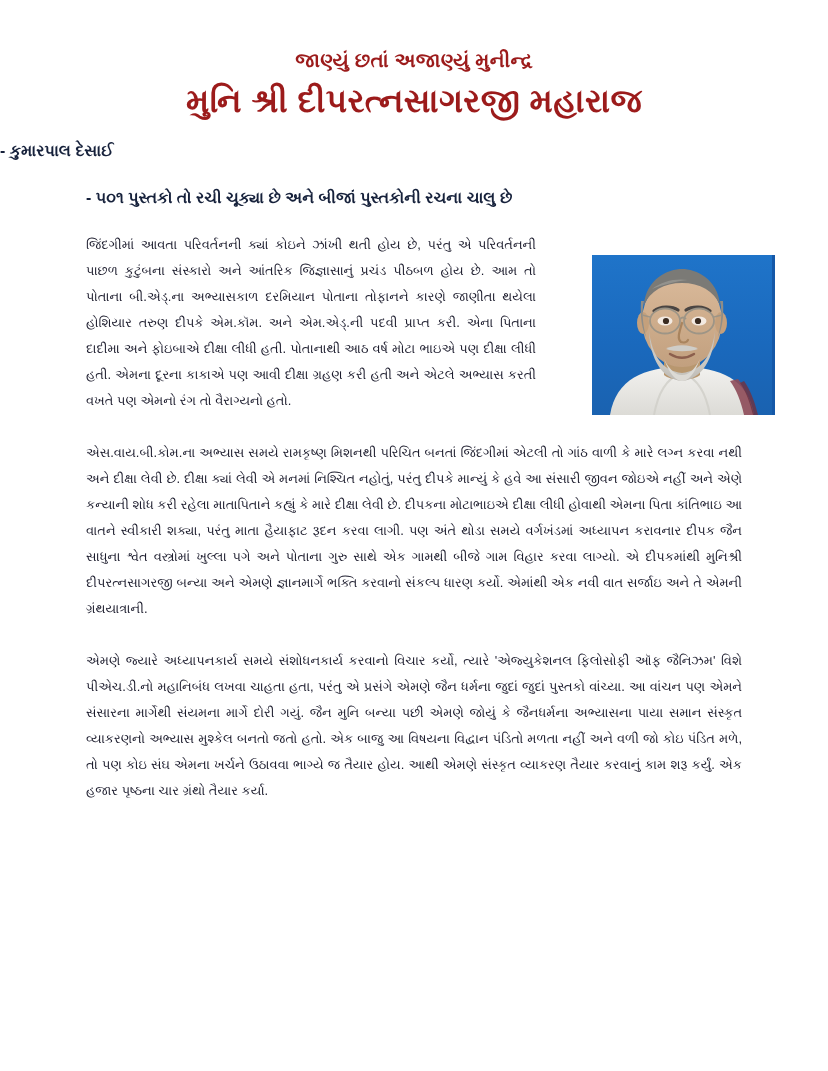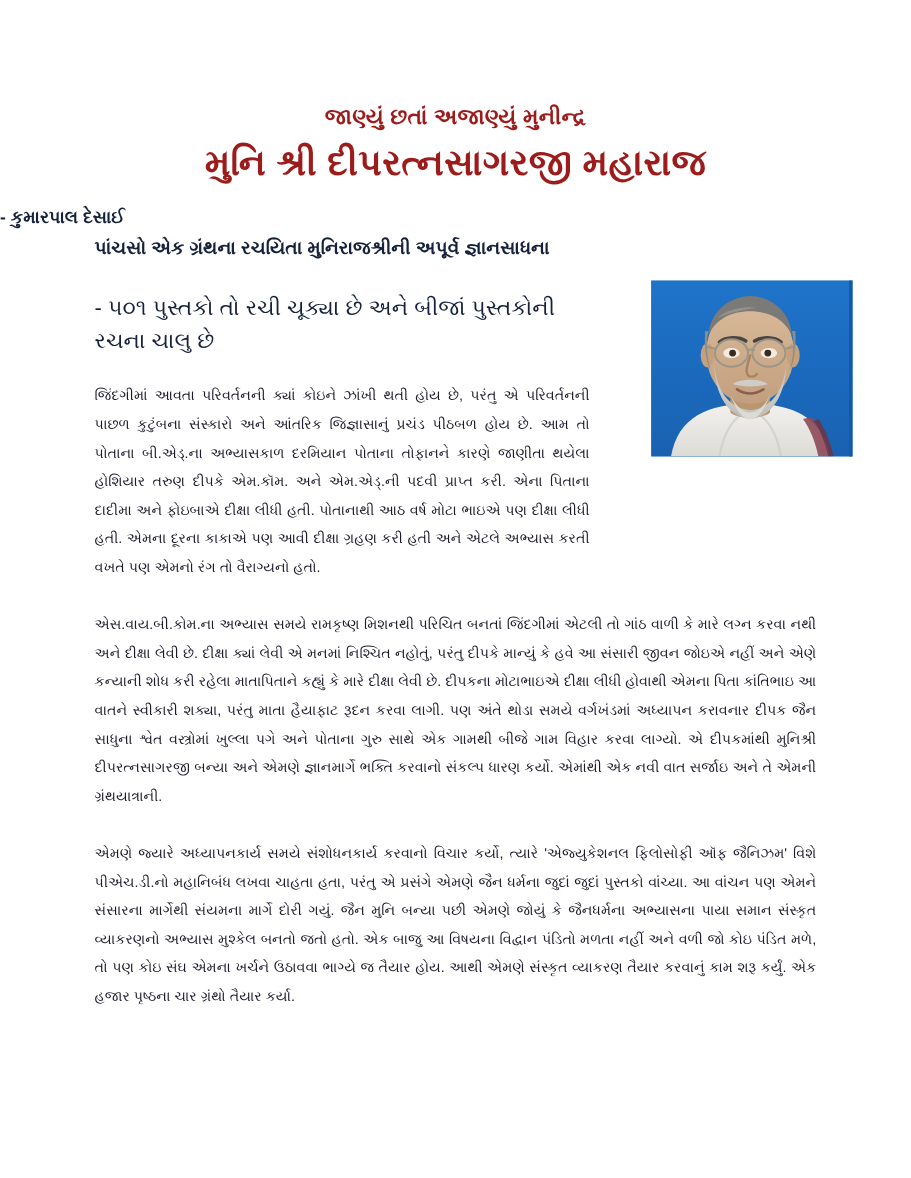--- a/index.html
+++ b/index.html
@@ -19,23 +19,22 @@
 
   .page {
     position: absolute;
     inset: 0;
     background: #ffffff;
     padding: 0;
   }
 
   
   .header {
-    padding-top: 83px;
+    padding-top: 48px;
     text-align: center;
-    margin-top: 12px;
   }
   .kicker {
     color: #9c1b1b;
     font-size: 20px;
     font-weight: 700;
     letter-spacing: 0.2px;
     line-height: 1.2;
     margin: 0 0 10px 0;
   }
   .main-title {
@@ -88,22 +87,22 @@
   .subhead {
     color: #16213b;
     font-size: 17px;
     font-weight: 700;
     line-height: 1.45;
     margin: 6px 0 0 0;
     max-width: 470px;
   }
   .lead-note {
     color: #16213b;
-    font-size: 20px;
-    font-weight: 400;
+    font-size: 16px;
+    font-weight: 700;
     line-height: 1.5;
     margin: 26px 0 16px 0;
     max-width: 470px;
   }
 
   
   .body-copy {
     padding: 0 86px 0 86px;
     margin-top: 22px;
   }
@@ -207,21 +206,20 @@
 
         <path d="M78 99 C86 104 94 104 102 99" stroke="#8c5f4d" stroke-width="2.4" fill="none" stroke-linecap="round"></path>
 
         <path d="M57 76 C58 104 70 124 90 126 C110 124 122 104 123 76 C120 100 110 116 90 118 C70 116 60 100 57 76 Z" fill="url(#beardG)"></path>
         <path d="M72 104 C78 120 84 126 90 126 C96 126 102 120 108 104 C102 116 96 120 90 120 C84 120 78 116 72 104 Z" fill="#dcdad5"></path>
       </svg>
     </div>
   </figure>
 
   <div class="lead-zone">
-    <p class="subhead">પાંચસો એક ગ્રંથના રચયિતા મુનિરાજશ્રીની અપૂર્વ જ્ઞાનસાધના</p>
     <p class="lead-note">- ૫૦૧ પુસ્તકો તો રચી ચૂક્યા છે અને બીજાં પુસ્તકોની રચના ચાલુ છે</p>
   </div>
 
   <section class="body-copy">
     <p class="para first"><span class="float-spacer"></span>જિંદગીમાં આવતા પરિવર્તનની ક્યાં કોઇને ઝાંખી થતી હોય છે, પરંતુ એ પરિવર્તનની પાછળ કુટુંબના સંસ્કારો અને આંતરિક જિજ્ઞાસાનું પ્રચંડ પીઠબળ હોય છે. આમ તો પોતાના બી.એડ્.ના અભ્યાસકાળ દરમિયાન પોતાના તોફાનને કારણે જાણીતા થયેલા હોશિયાર તરુણ દીપકે એમ.કૉમ. અને એમ.એડ્.ની પદવી પ્રાપ્ત કરી. એના પિતાના દાદીમા અને ફોઇબાએ દીક્ષા લીધી હતી. પોતાનાથી આઠ વર્ષ મોટા ભાઇએ પણ દીક્ષા લીધી હતી. એમના દૂરના કાકાએ પણ આવી દીક્ષા ગ્રહણ કરી હતી અને એટલે અભ્યાસ કરતી વખતે પણ એમનો રંગ તો વૈરાગ્યનો હતો.</p>
     <p class="para">એસ.વાય.બી.કોમ.ના અભ્યાસ સમયે રામકૃષ્ણ મિશનથી પરિચિત બનતાં જિંદગીમાં એટલી તો ગાંઠ વાળી કે મારે લગ્ન કરવા નથી અને દીક્ષા લેવી છે. દીક્ષા ક્યાં લેવી એ મનમાં નિશ્ચિત નહોતું, પરંતુ દીપકે માન્યું કે હવે આ સંસારી જીવન જોઇએ નહીં અને એણે કન્યાની શોધ કરી રહેલા માતાપિતાને કહ્યું કે મારે દીક્ષા લેવી છે. દીપકના મોટાભાઇએ દીક્ષા લીધી હોવાથી એમના પિતા કાંતિભાઇ આ વાતને સ્વીકારી શક્યા, પરંતુ માતા હૈયાફાટ રૂદન કરવા લાગી. પણ અંતે થોડા સમયે વર્ગખંડમાં અધ્યાપન કરાવનાર દીપક જૈન સાધુના શ્વેત વસ્ત્રોમાં ખુલ્લા પગે અને પોતાના ગુરુ સાથે એક ગામથી બીજે ગામ વિહાર કરવા લાગ્યો. એ દીપકમાંથી મુનિશ્રી દીપરત્નસાગરજી બન્યા અને એમણે જ્ઞાનમાર્ગે ભક્તિ કરવાનો સંકલ્પ ધારણ કર્યો. એમાંથી એક નવી વાત સર્જાઇ અને તે એમની ગ્રંથયાત્રાની.</p>
     <p class="para">એમણે જ્યારે અધ્યાપનકાર્ય સમયે સંશોધનકાર્ય કરવાનો વિચાર કર્યો, ત્યારે 'એજ્યુકેશનલ ફિલોસોફી ઑફ જૈનિઝમ' વિશે પીએચ.ડી.નો મહાનિબંધ લખવા ચાહતા હતા, પરંતુ એ પ્રસંગે એમણે જૈન ધર્મના જુદાં જુદાં પુસ્તકો વાંચ્યા. આ વાંચન પણ એમને સંસારના માર્ગેથી સંયમના માર્ગે દોરી ગયું. જૈન મુનિ બન્યા પછી એમણે જોયું કે જૈનધર્મના અભ્યાસના પાયા સમાન સંસ્કૃત વ્યાકરણનો અભ્યાસ મુશ્કેલ બનતો જતો હતો. એક બાજુ આ વિષયના વિદ્વાન પંડિતો મળતા નહીં અને વળી જો કોઇ પંડિત મળે, તો પણ કોઇ સંઘ એમના ખર્ચને ઉઠાવવા ભાગ્યે જ તૈયાર હોય. આથી એમણે સંસ્કૃત વ્યાકરણ તૈયાર કરવાનું કામ શરૂ કર્યું. એક હજાર પૃષ્ઠના ચાર ગ્રંથો તૈયાર કર્યા.</p>
   </section>
 
 </div>

